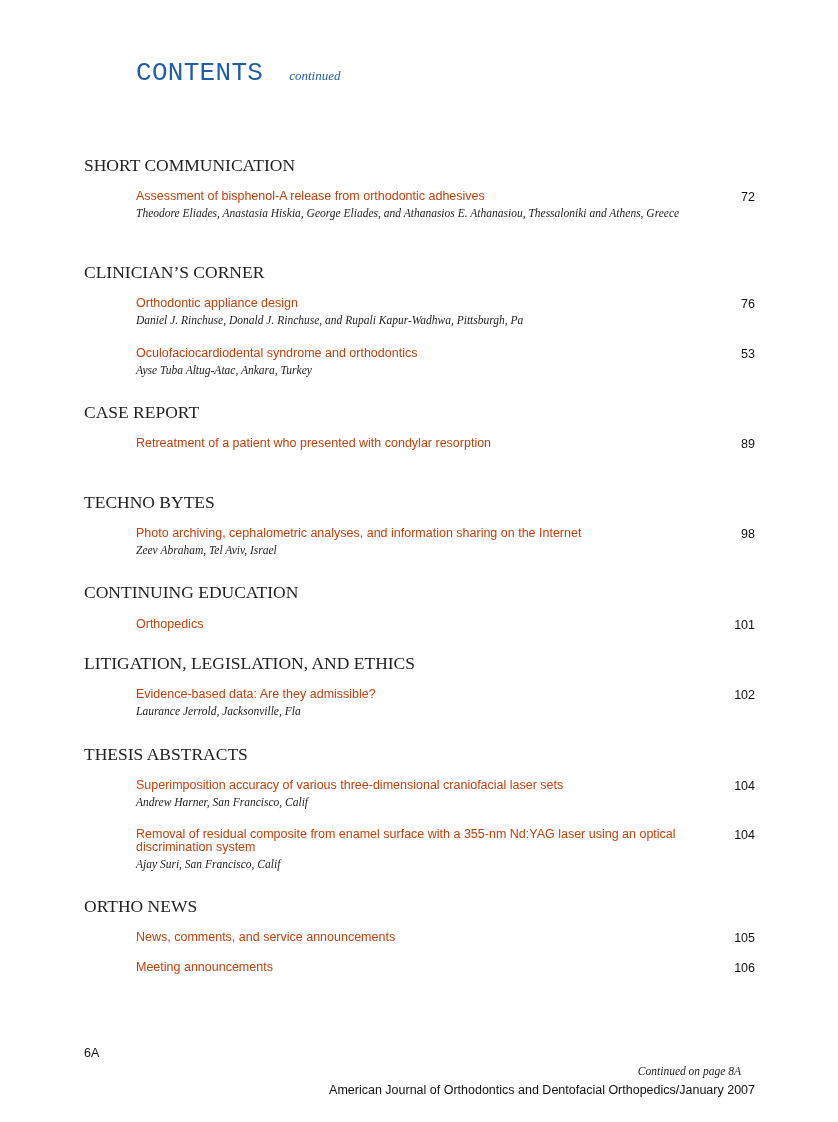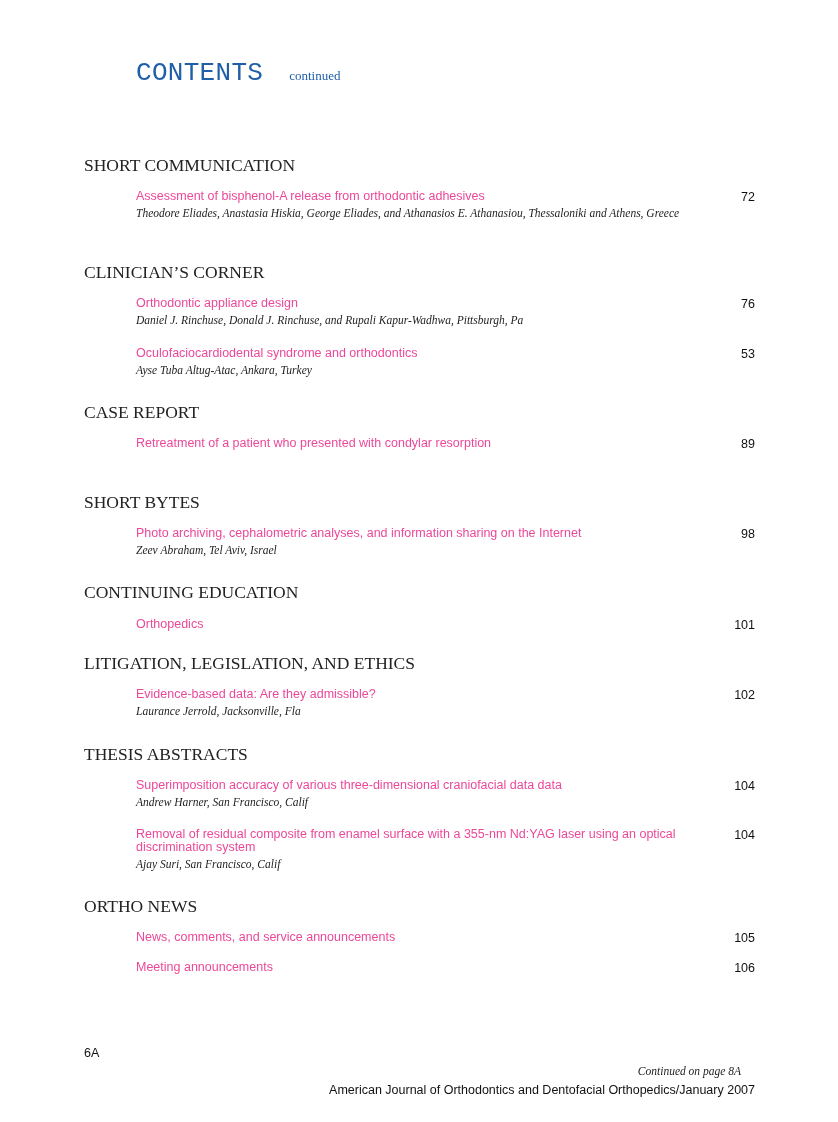--- a/index.html
+++ b/index.html
@@ -1,22 +1,22 @@
 <!DOCTYPE html>
 <html><head>
   <meta charset="utf-8">
   <style>
     html, body { margin: 0; padding: 0; background: #ffffff; }
     body { width: 838px; height: 1122px; position: relative; overflow: hidden; color: #1a1a1a; }
     .title-row { position: absolute; left: 136px; top: 58px; white-space: nowrap; }
     .title { font-family: Liberation Mono, monospace; font-size: 26px; color: #1f5fa8; letter-spacing: 0.3px; }
-    .title-sub { font-family: "Liberation Serif", serif; font-size: 13px; color: #1f5fa8; margin-left: 22px; margin-top: 20px; }
+    .title-sub { font-family: "Liberation Serif", serif; font-style: italic; font-size: 13px; color: #1f5fa8; margin-left: 22px; margin-top: 20px; }
     .sec { position: absolute; left: 84px; font-family: "Liberation Serif", serif; font-size: 17.5px; color: #222; white-space: nowrap; }
     .entry { position: absolute; left: 136px; width: 619px; }
-    .etitle { font-family: "Liberation Sans", sans-serif; font-size: 12.5px; color: #ec4899; line-height: 13px; width: 570px; }
+    .etitle { font-family: "Liberation Sans", sans-serif; font-size: 12.5px; color: #c2410c; line-height: 13px; width: 570px; }
     .epage { position: absolute; right: 0; top: 0; font-family: "Liberation Sans", sans-serif; font-size: 12.5px; color: #111; }
     .eauth { font-family: "Liberation Serif", serif; font-style: italic; font-size: 11.5px; color: #222; line-height: 16px; width: 560px; margin-top: 2px; }
     .cont { position: absolute; right: 97px; top: 1021px; font-family: "Liberation Serif", serif; font-style: italic; font-size: 11.5px; color: #222; margin-top: 44px; }
     .footer-left { position: absolute; left: 84px; top: 1046px; font-family: "Liberation Sans", sans-serif; font-size: 12.5px; color: #111; }
     .footer-right { position: absolute; right: 83px; top: 1046px; font-family: "Liberation Sans", sans-serif; font-size: 12.5px; color: #111; margin-top: 37px; }
   </style>
 </head>
 <body>
 
 <div class="title-row">
@@ -42,21 +42,21 @@
   <div class="epage">53</div>
   <div class="eauth">Ayse Tuba Altug-Atac, Ankara, Turkey</div>
 </div>
 
 <div class="sec" style="top:402px">CASE REPORT</div>
 <div class="entry" style="top:437px">
   <div class="etitle">Retreatment of a patient who presented with condylar resorption</div>
   <div class="epage">89</div>
 </div>
 
-<div class="sec" style="top:492px">SHORT BYTES</div>
+<div class="sec" style="top:492px">TECHNO BYTES</div>
 <div class="entry" style="top:527px">
   <div class="etitle">Photo archiving, cephalometric analyses, and information sharing on the Internet</div>
   <div class="epage">98</div>
   <div class="eauth">Zeev Abraham, Tel Aviv, Israel</div>
 </div>
 
 <div class="sec" style="top:582px">CONTINUING EDUCATION</div>
 <div class="entry" style="top:618px">
   <div class="etitle">Orthopedics</div>
   <div class="epage">101</div>
@@ -64,21 +64,21 @@
 
 <div class="sec" style="top:653px">LITIGATION, LEGISLATION, AND ETHICS</div>
 <div class="entry" style="top:688px">
   <div class="etitle">Evidence-based data: Are they admissible?</div>
   <div class="epage">102</div>
   <div class="eauth">Laurance Jerrold, Jacksonville, Fla</div>
 </div>
 
 <div class="sec" style="top:744px">THESIS ABSTRACTS</div>
 <div class="entry" style="top:779px">
-  <div class="etitle">Superimposition accuracy of various three-dimensional craniofacial data data</div>
+  <div class="etitle">Superimposition accuracy of various three-dimensional craniofacial laser sets</div>
   <div class="epage">104</div>
   <div class="eauth">Andrew Harner, San Francisco, Calif</div>
 </div>
 <div class="entry" style="top:828px">
   <div class="etitle">Removal of residual composite from enamel surface with a 355-nm Nd:YAG laser using an optical discrimination system</div>
   <div class="epage">104</div>
   <div class="eauth">Ajay Suri, San Francisco, Calif</div>
 </div>
 
 <div class="sec" style="top:896px">ORTHO NEWS</div>

